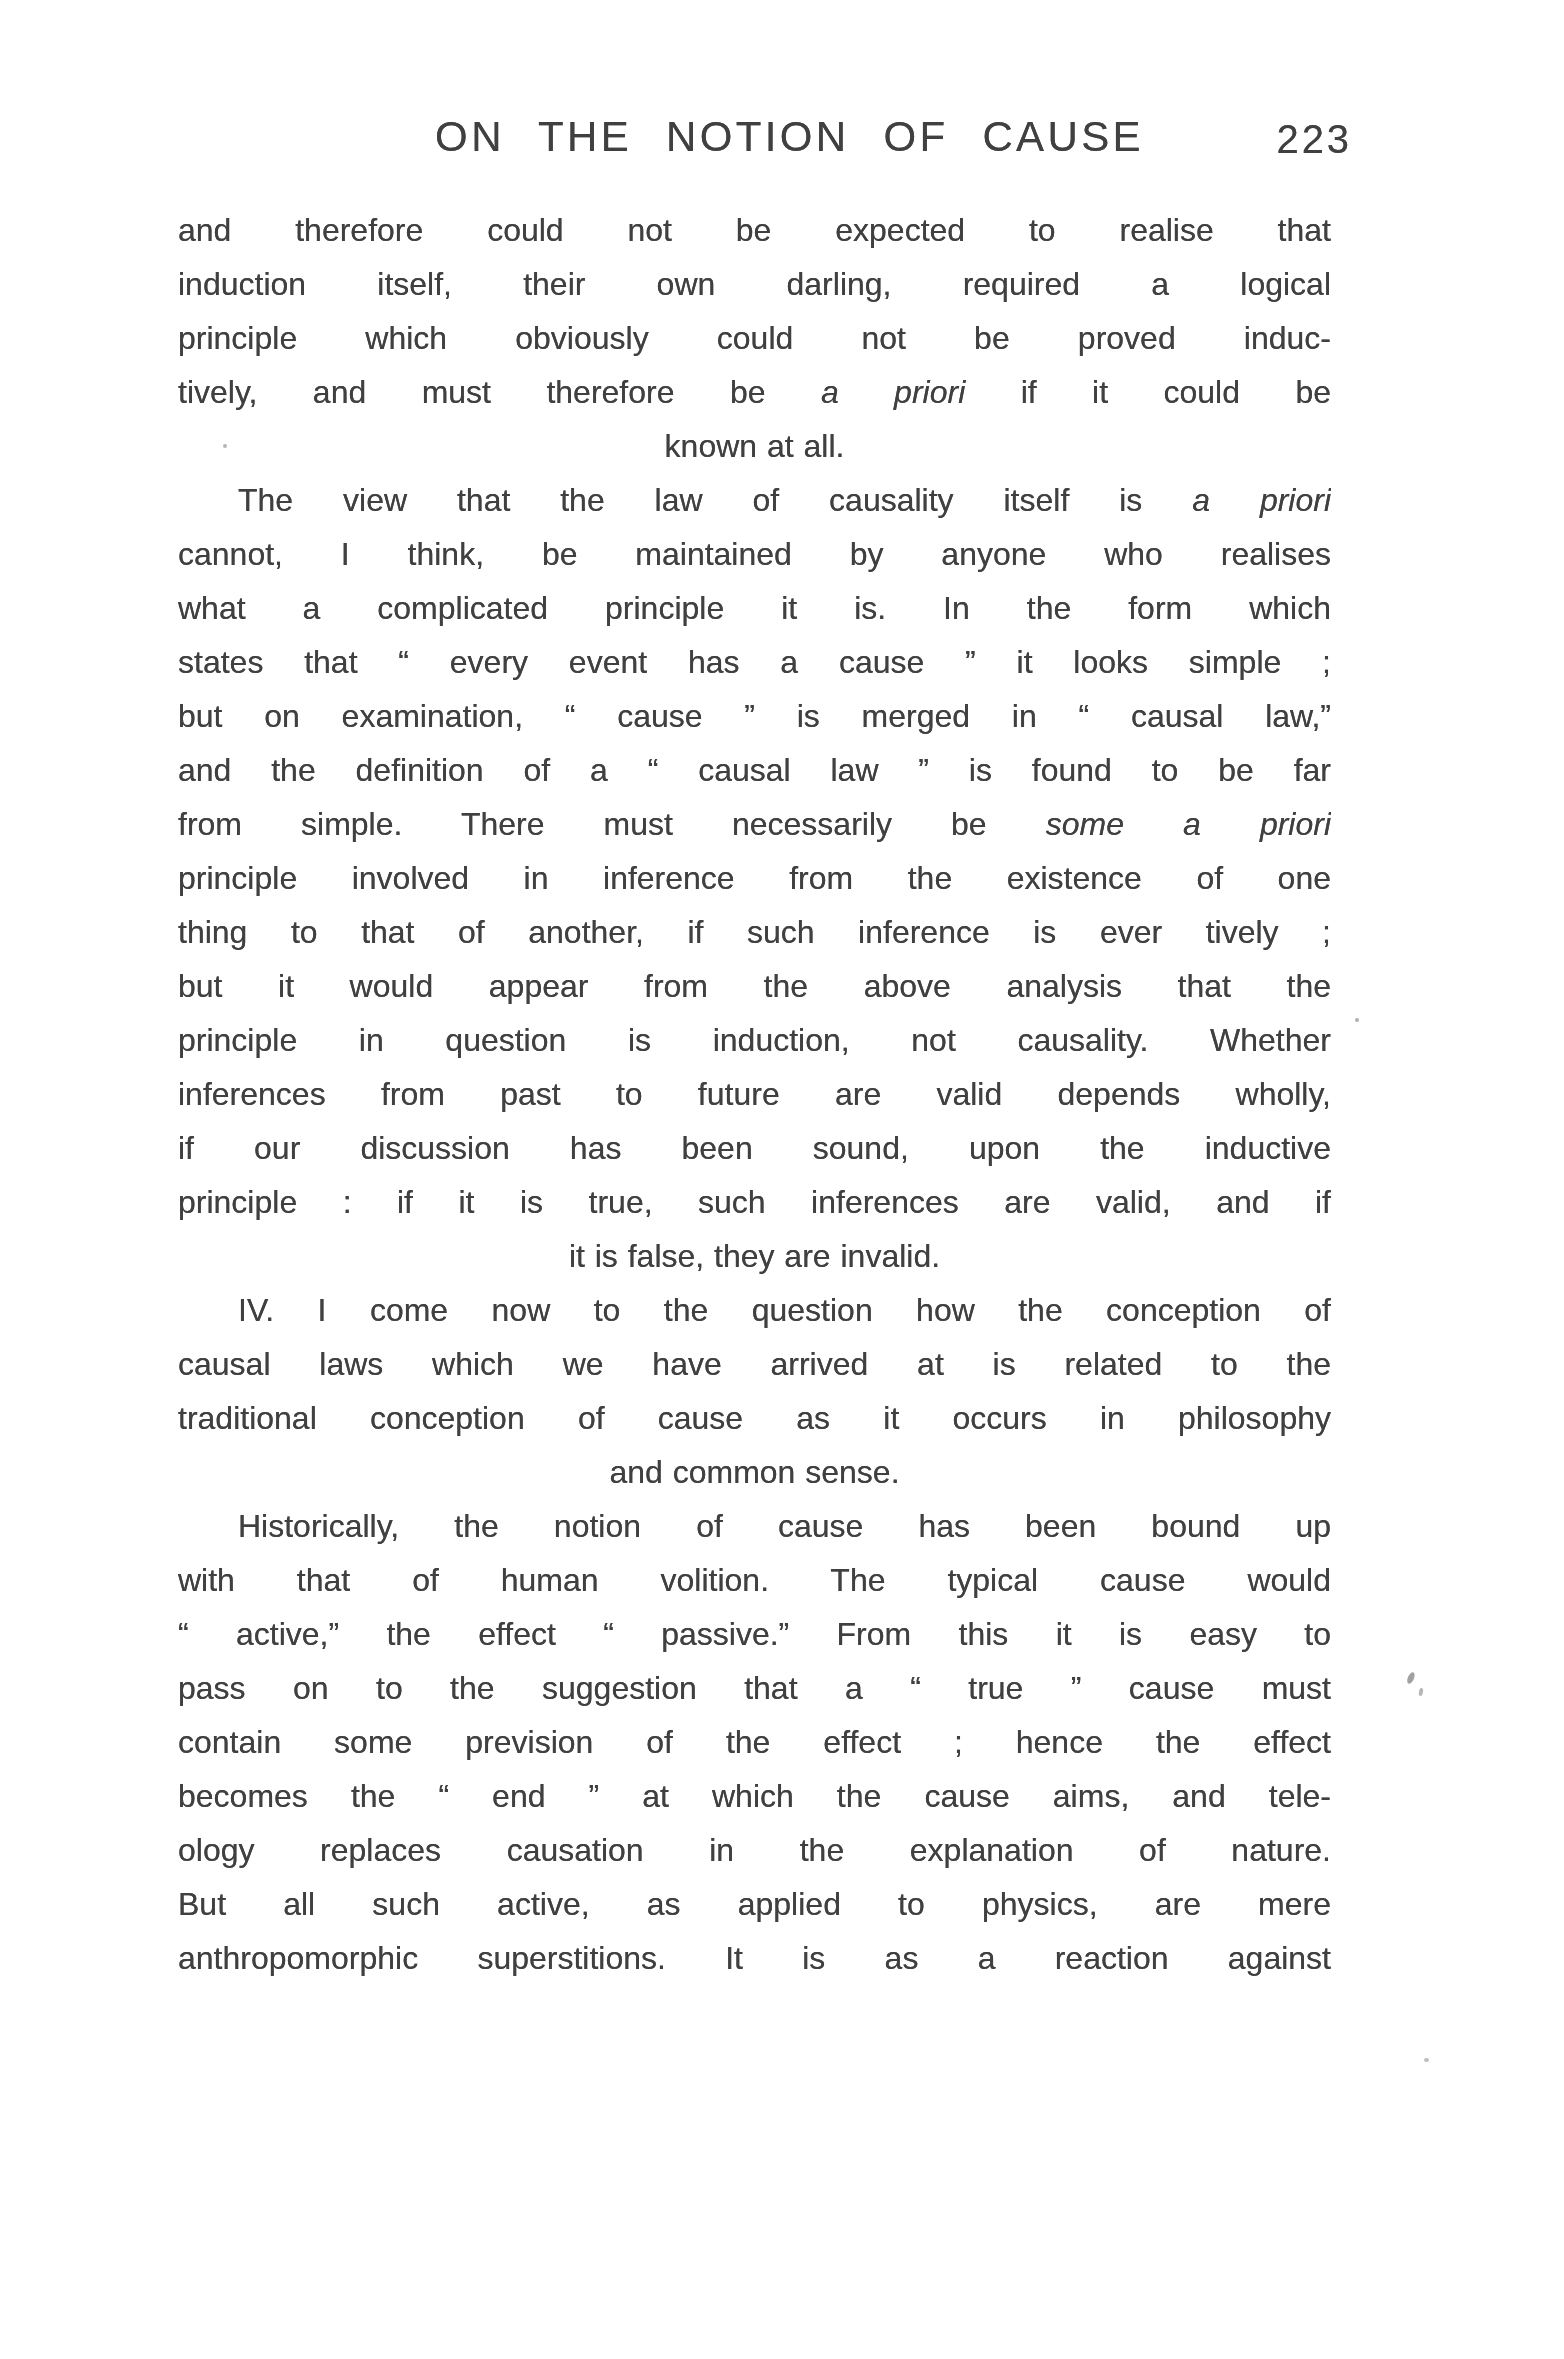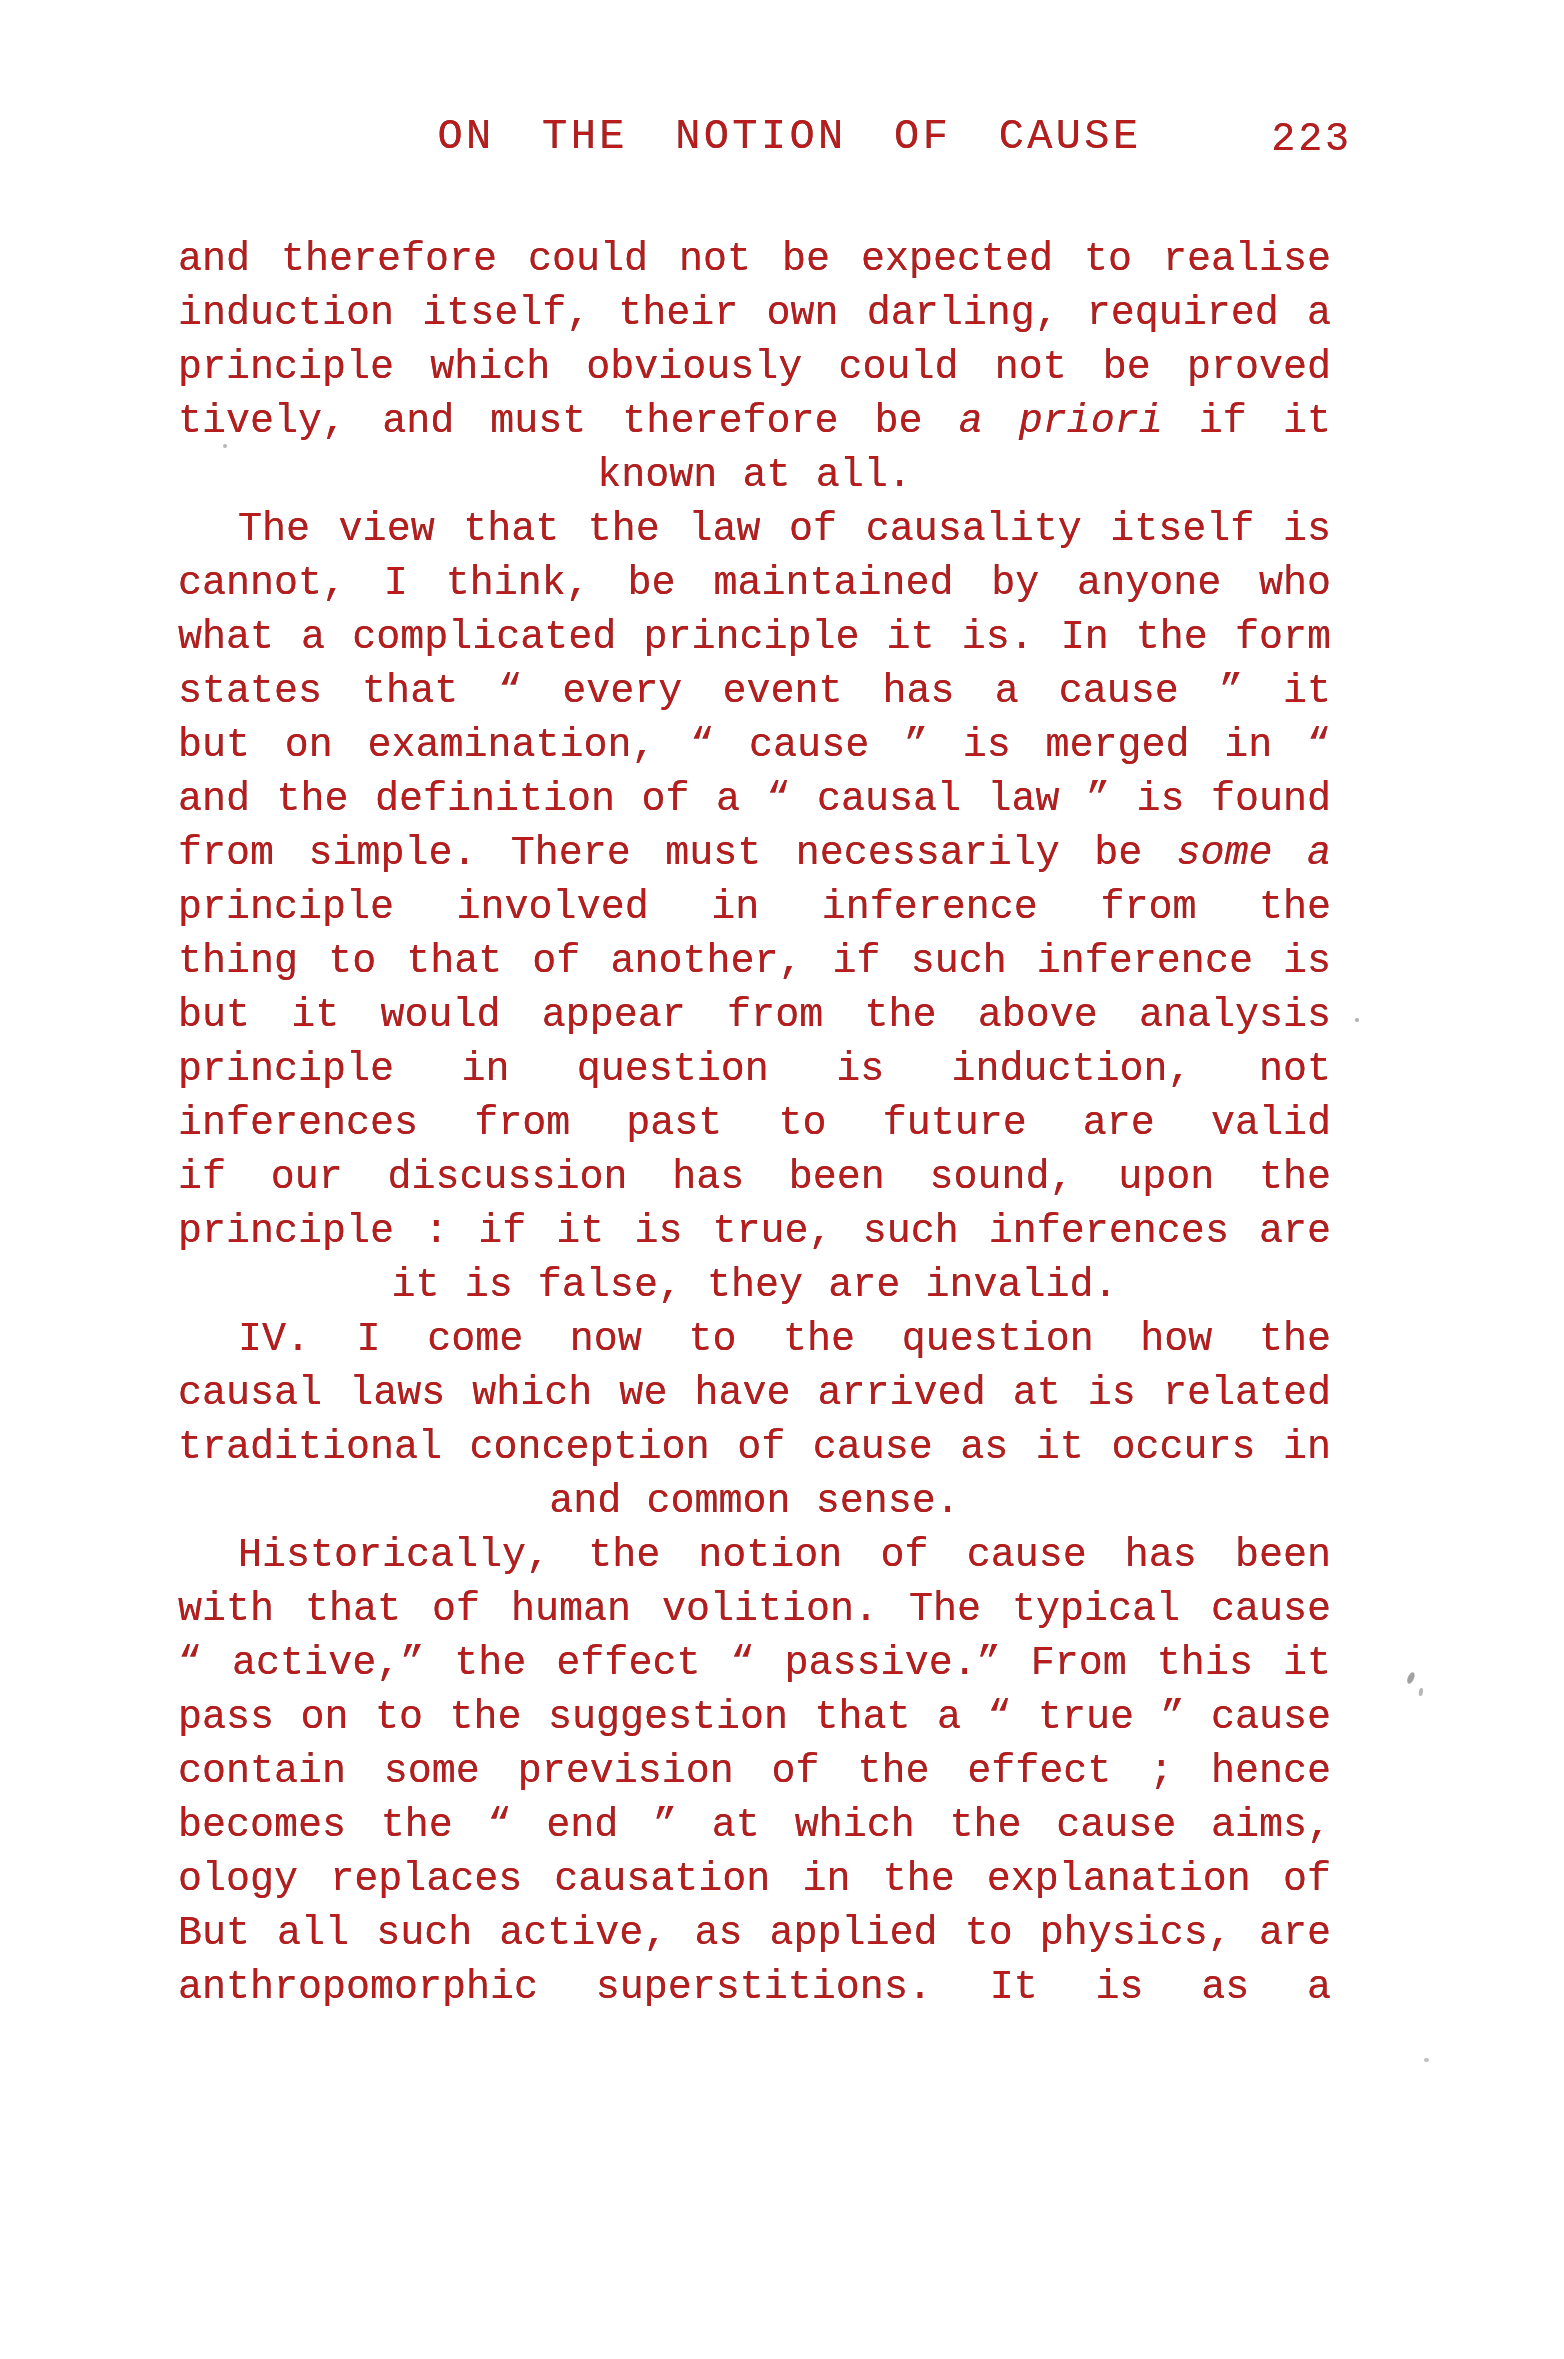--- a/index.html
+++ b/index.html
@@ -5,22 +5,22 @@
   html, body {
     margin: 0;
     padding: 0;
     background: #ffffff;
   }
   .page {
     position: relative;
     width: 1565px;
     height: 2359px;
     background: #ffffff;
-    color: #b91c1c;
-    font-family: Liberation Mono, monospace;
+    color: #404040;
+    font-family: Liberation Sans, sans-serif;
     overflow: hidden;
     text-shadow: 0 0 0.5px rgba(25,25,25,0.7);
   }
   .header {
     position: absolute;
     left: 178px;
     top: 113px;
     width: 1153px;
     height: 60px;
   }
@@ -38,23 +38,23 @@
     position: absolute;
     right: -21px;
     top: 3.8px;
     font-size: 40px;
     letter-spacing: 2.9px;
     font-feature-settings: "onum" 1;
   }
   .body-text {
     position: absolute;
     left: 178px;
-    top: 233px;
+    top: 203px;
     width: 1153px;
-    font-size: 40px;
+    font-size: 32px;
     line-height: 54px;
     word-spacing: 0.03em;
   }
   .line {
     height: 54px;
     max-height: 54px;
     overflow: hidden;
     text-align: center;
   }
   .line.j {

